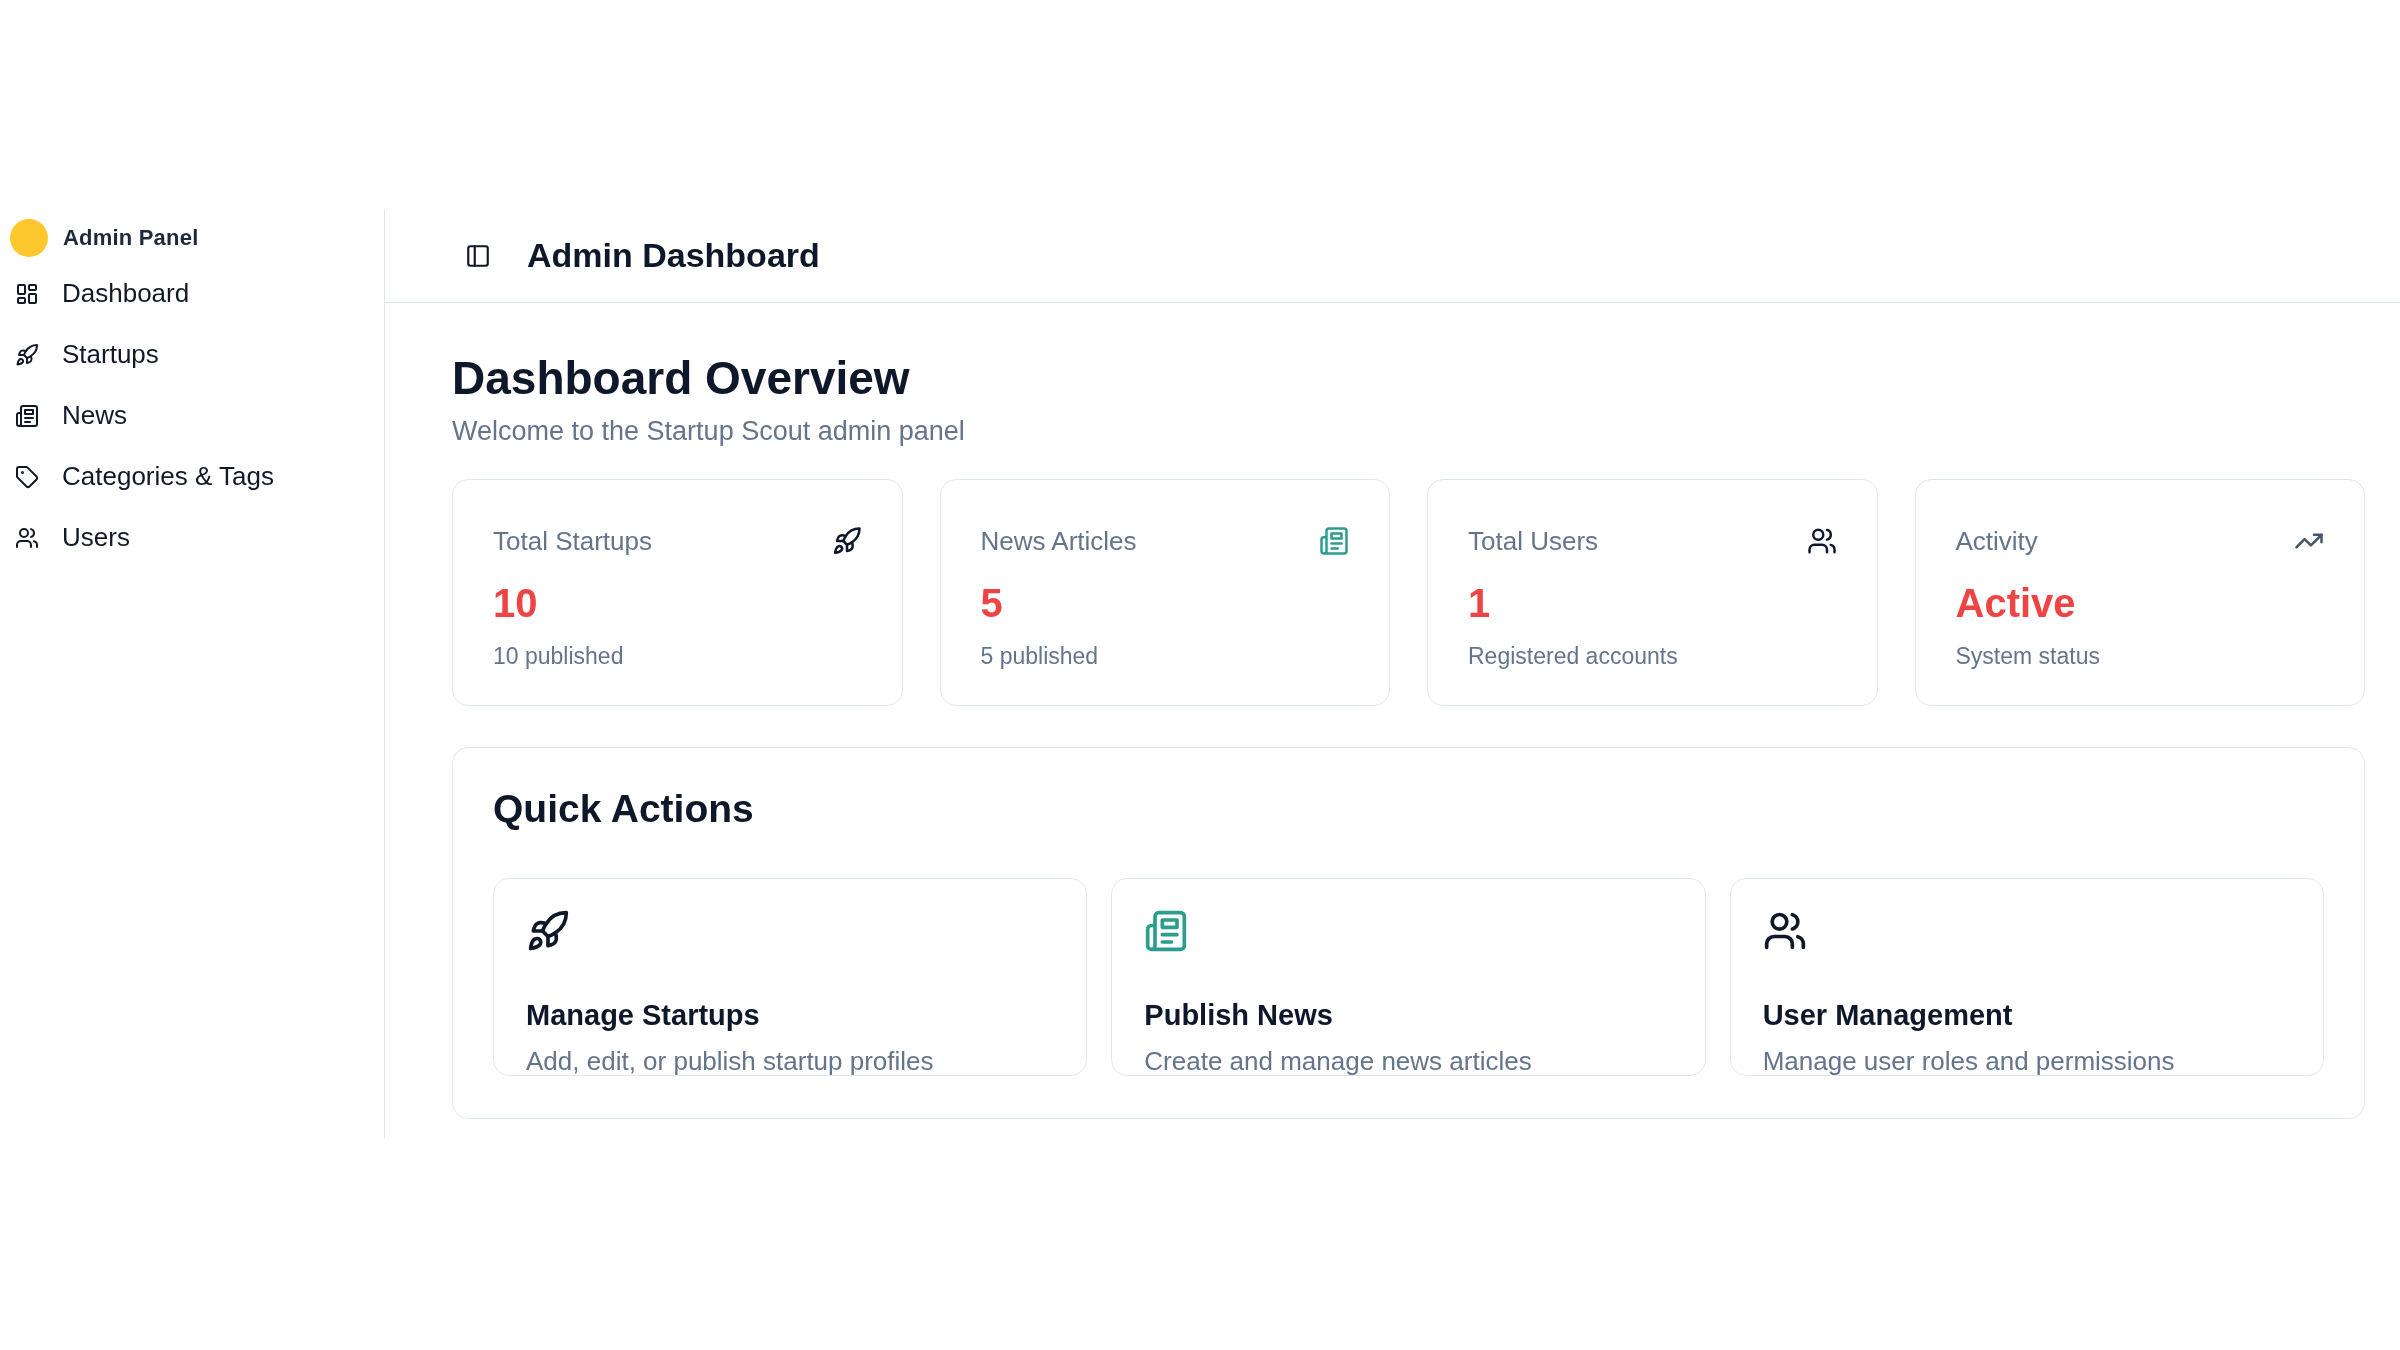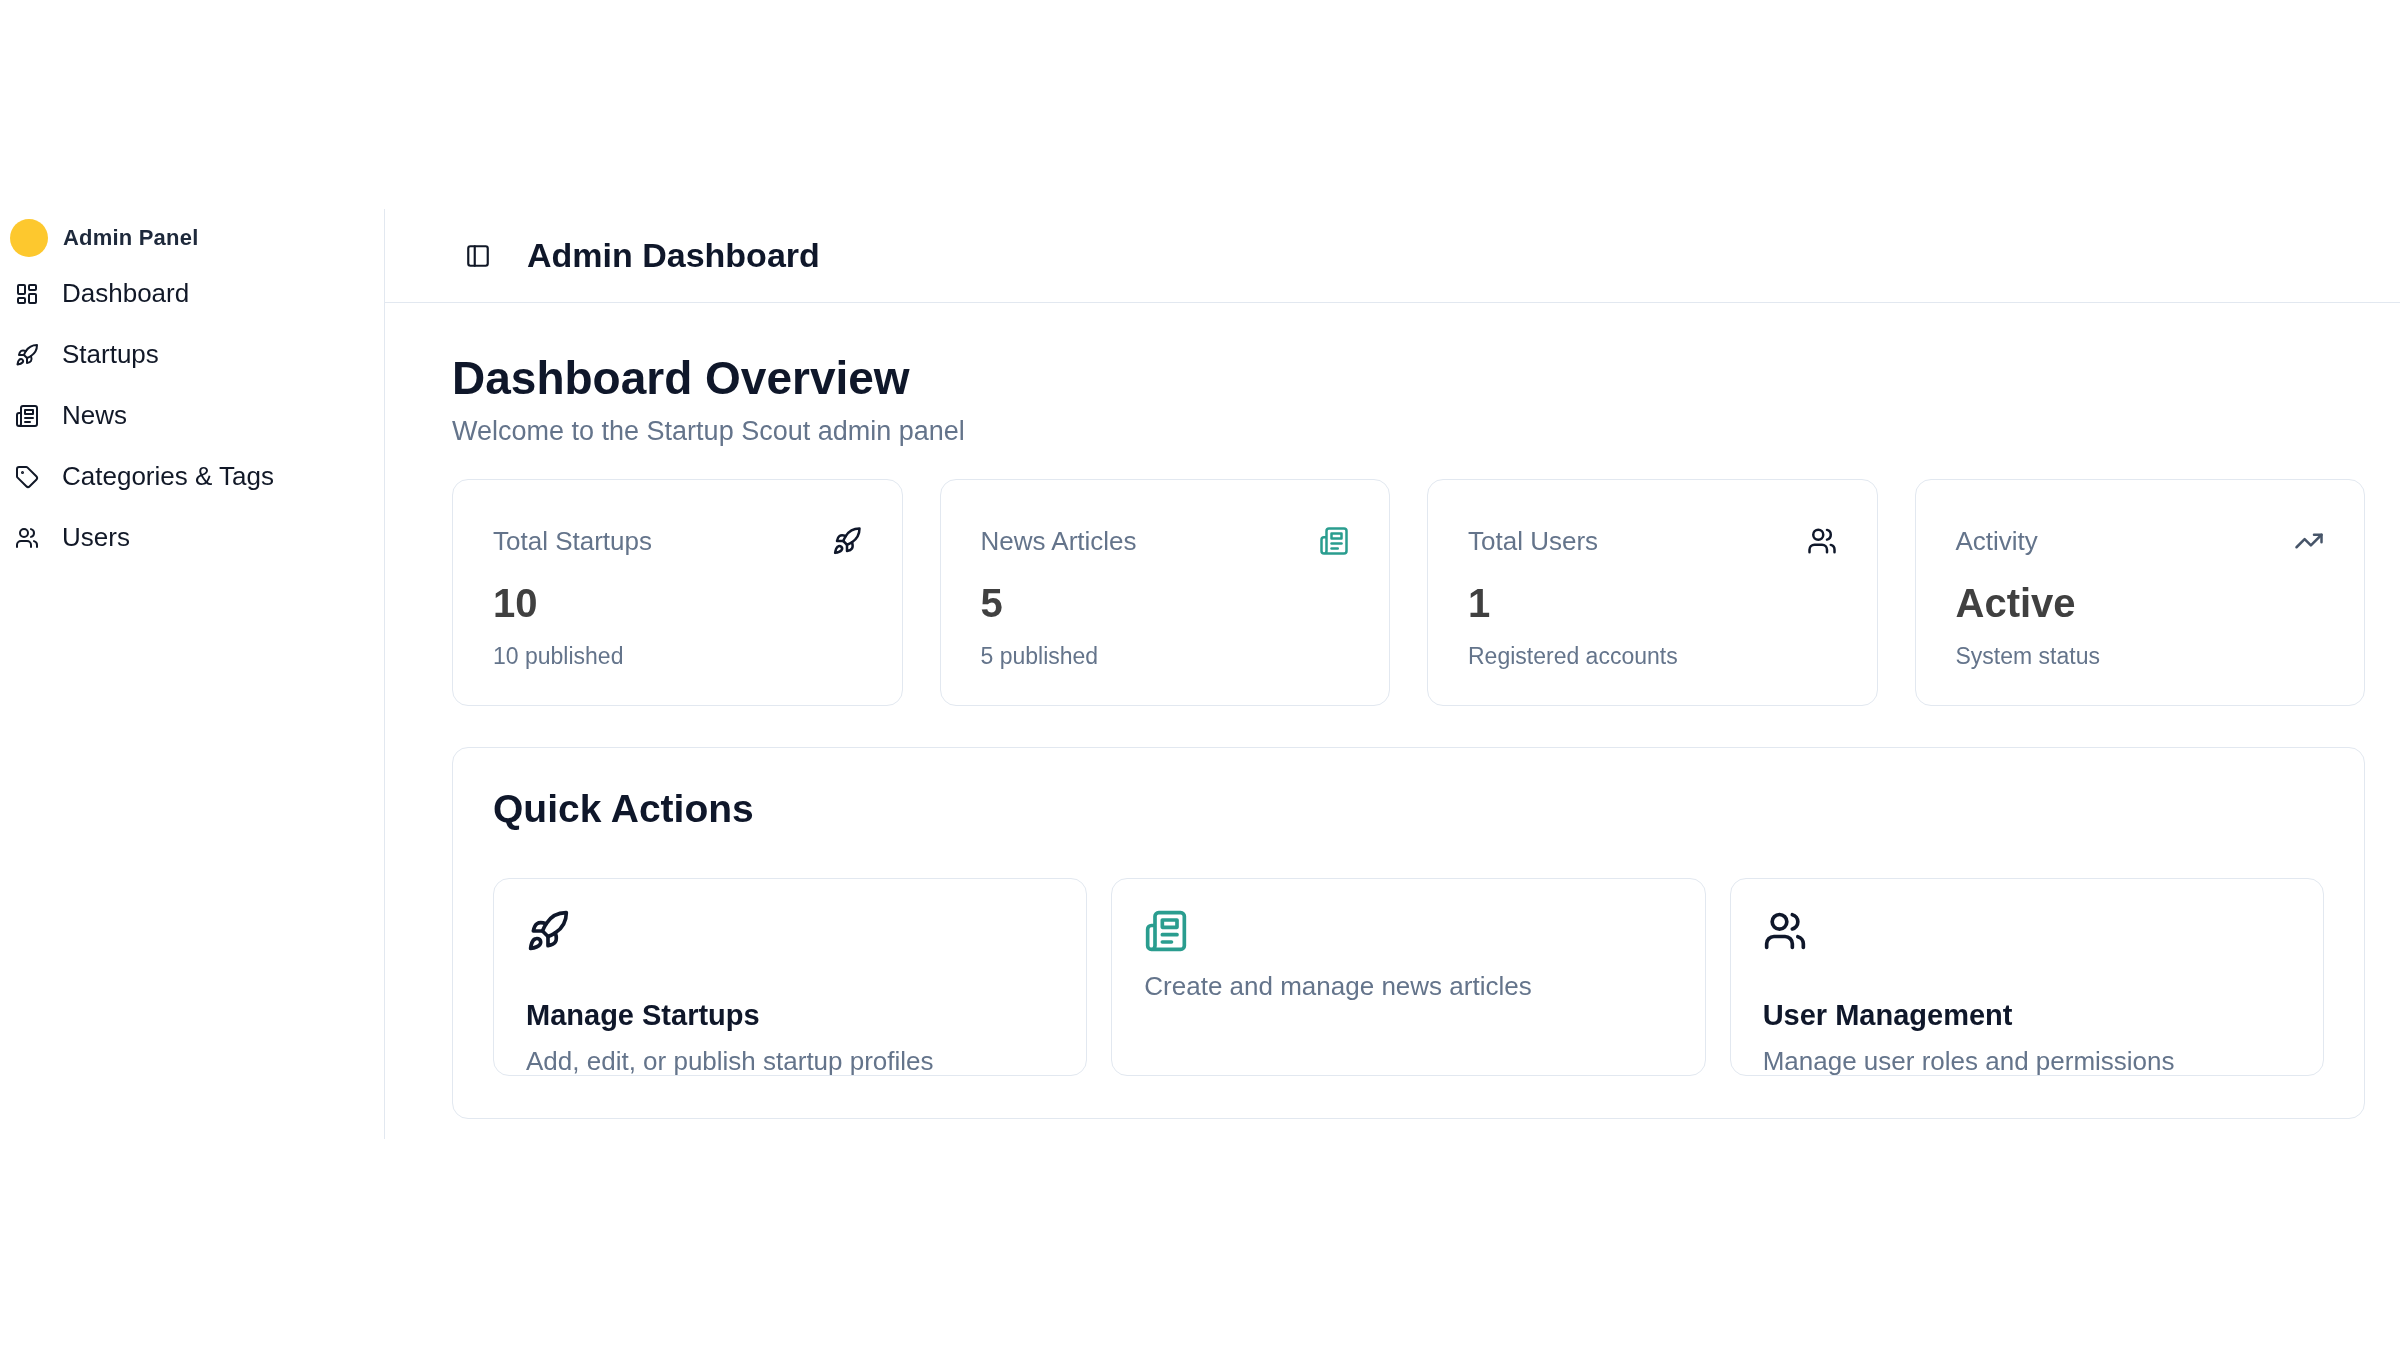--- a/index.html
+++ b/index.html
@@ -60,21 +60,21 @@
     display: grid; grid-template-columns: repeat(4, 1fr); gap: 37px;
   }
   .stat-card {
     height: 227px;
     border: 1px solid #e2e8f0; border-radius: 16px;
     background: #fff;
     padding: 46px 40px 40px 40px;
   }
   .stat-top { display: flex; align-items: center; justify-content: space-between; }
   .stat-label { font-size: 26px; color: #64748b; }
-  .stat-value { margin-top: 26px; font-size: 40px; font-weight: 700; line-height: 1; color: #404040; }
+  .stat-value { margin-top: 26px; font-size: 40px; font-weight: 700; line-height: 1; color: #ef4444; }
   .stat-sub { margin-top: 20px; font-size: 23px; color: #64748b; }
 
   .quick-panel {
     margin-top: 41px;
     border: 1px solid #e2e8f0; border-radius: 16px;
     height: 372px;
     padding: 40px;
     background: #fff;
   }
   .quick-title { font-size: 39px; font-weight: 700; line-height: 1.1; color:#0f172a; }
@@ -251,20 +251,21 @@
             <svg class="icon i44 c-dark">
                 <use href="#i-rocket"></use>
               </svg>
             <div class="action-title">Manage Startups</div>
             <div class="action-desc">Add, edit, or publish startup profiles</div>
           </div>
           <div class="action-card">
             <svg class="icon i44 c-teal">
                 <use href="#i-newspaper"></use>
               </svg>
+            <div class="action-title">Publish News</div>
             <div class="action-desc">Create and manage news articles</div>
           </div>
           <div class="action-card">
             <svg class="icon i44 c-dark">
                 <use href="#i-users"></use>
               </svg>
             <div class="action-title">User Management</div>
             <div class="action-desc">Manage user roles and permissions</div>
           </div>
         </div>

